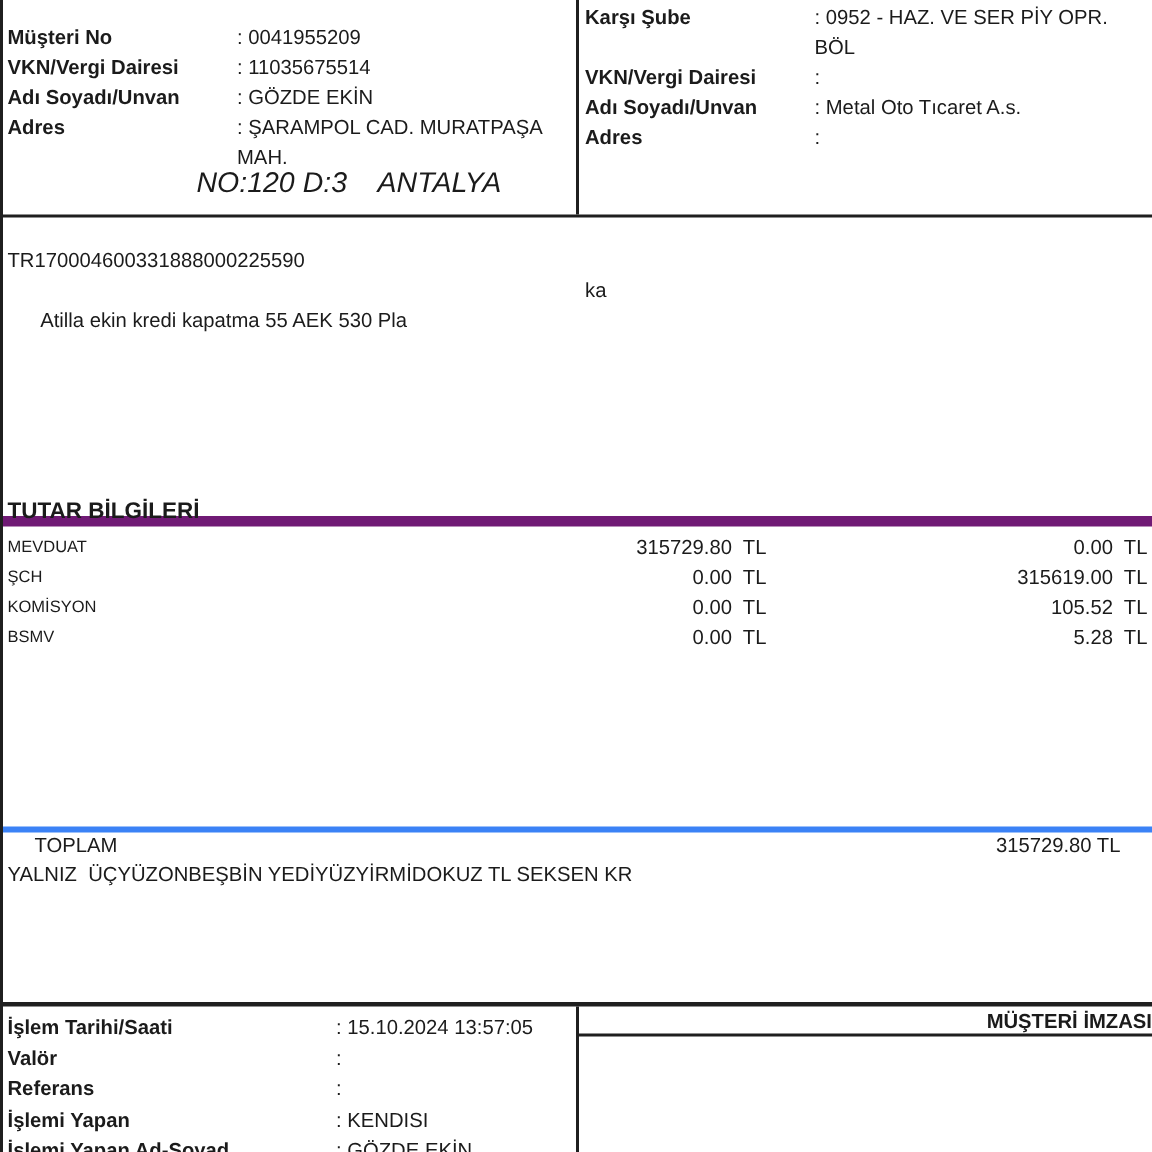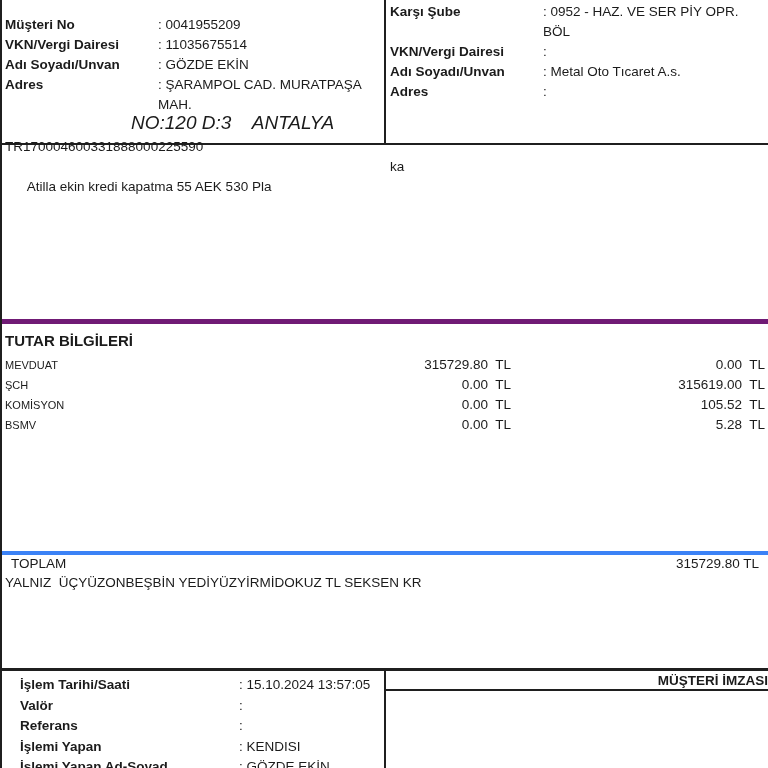--- a/index.html
+++ b/index.html
@@ -23,44 +23,44 @@
   .sec-parties { top:0; height:145px; border-bottom:2px solid #1f1f1f; }
   .party-left  { position:absolute; left:0; top:0; width:382px; height:100%; padding:15px 4px 0 3px; }
   .party-right { position:absolute; left:382px; right:0; top:0; height:100%;
                  border-left:2px solid #1f1f1f; padding:2px 4px 0 4px; }
   .prow { display:grid; grid-template-columns:126px 1fr; line-height:20px; }
   .lbl  { font-weight:bold; font-size:13.5px; white-space:pre; }
   .val  { font-size:13.5px; white-space:pre-wrap;margin-left:27px; }
   .val-line2 { font-size:19px; white-space:pre-wrap; line-height:15px;font-style:italic; }
 
   
-  .sec-desc { top:134px; height:190px; border-bottom:5px solid #701a75; padding:3px 4px 0 3px; }
+  .sec-desc { top:161px; height:190px; border-bottom:7px solid #701a75; padding:3px 4px 0 3px; }
   .iban-line { font-size:13.5px; line-height:20px; white-space:pre; }
   .desc-line { position:relative; font-size:13.5px; line-height:20px; white-space:pre; }
   .desc-overflow { position:absolute; left:385px; top:0; white-space:pre; }
 
   
   .sec-amounts { top:325px; height:230px; border-bottom:4px solid #3b82f6; }
   .amounts-title { font-weight:bold; font-size:15px; line-height:24px; padding:4px 0 2px 3px; white-space:pre; }
   .arow { display:grid; grid-template-columns:200px 306px 1fr; line-height:20px; padding:0 3px; }
   .arow .a-label  { font-size:11px; white-space:pre; }
   .arow .a-debit  { font-size:13.5px; text-align:right; white-space:pre; }
   .arow .a-credit { font-size:13.5px; text-align:right; white-space:pre; }
   .amounts-spacer { height:119px; }
-  .total-row { display:grid; grid-template-columns:1fr auto; line-height:20px; padding:0 9px;gap:20px; }
+  .total-row { display:grid; grid-template-columns:1fr auto; line-height:20px; padding:0 21px;gap:20px; }
   .total-row .t-label { font-size:13.5px; white-space:pre; }
   .total-row .t-value { font-size:13.5px; text-align:right; white-space:pre; }
   .words-row { font-size:13.5px; line-height:17px; padding:0 3px; white-space:pre; }
 
   
   .sec-empty { top:575px; height:96px; border-bottom:3px solid #1f1f1f; }
 
   
   .sec-footer { top:671px; height:97px; }
-  .footer-left { position:absolute; left:0; top:0; width:382px; height:100%; padding:4px 4px 0 18px; }
+  .footer-left { position:absolute; left:0; top:0; width:382px; height:100%; padding:4px 4px 0 3px; }
   .frow { display:grid; grid-template-columns:192px 1fr; line-height:20.5px; }
   .footer-right { position:absolute; left:382px; right:0; top:0; height:100%;
                   border-left:2px solid #1f1f1f;text-align:right; }
   .signature-head { border-bottom:2px solid #1f1f1f; padding:1px 0 0 5px; }
   .signature-title { font-weight:bold; font-size:13.5px; line-height:17px; white-space:pre; }
 </style>
 </head>
 <body>
 
 <div class="doc">

